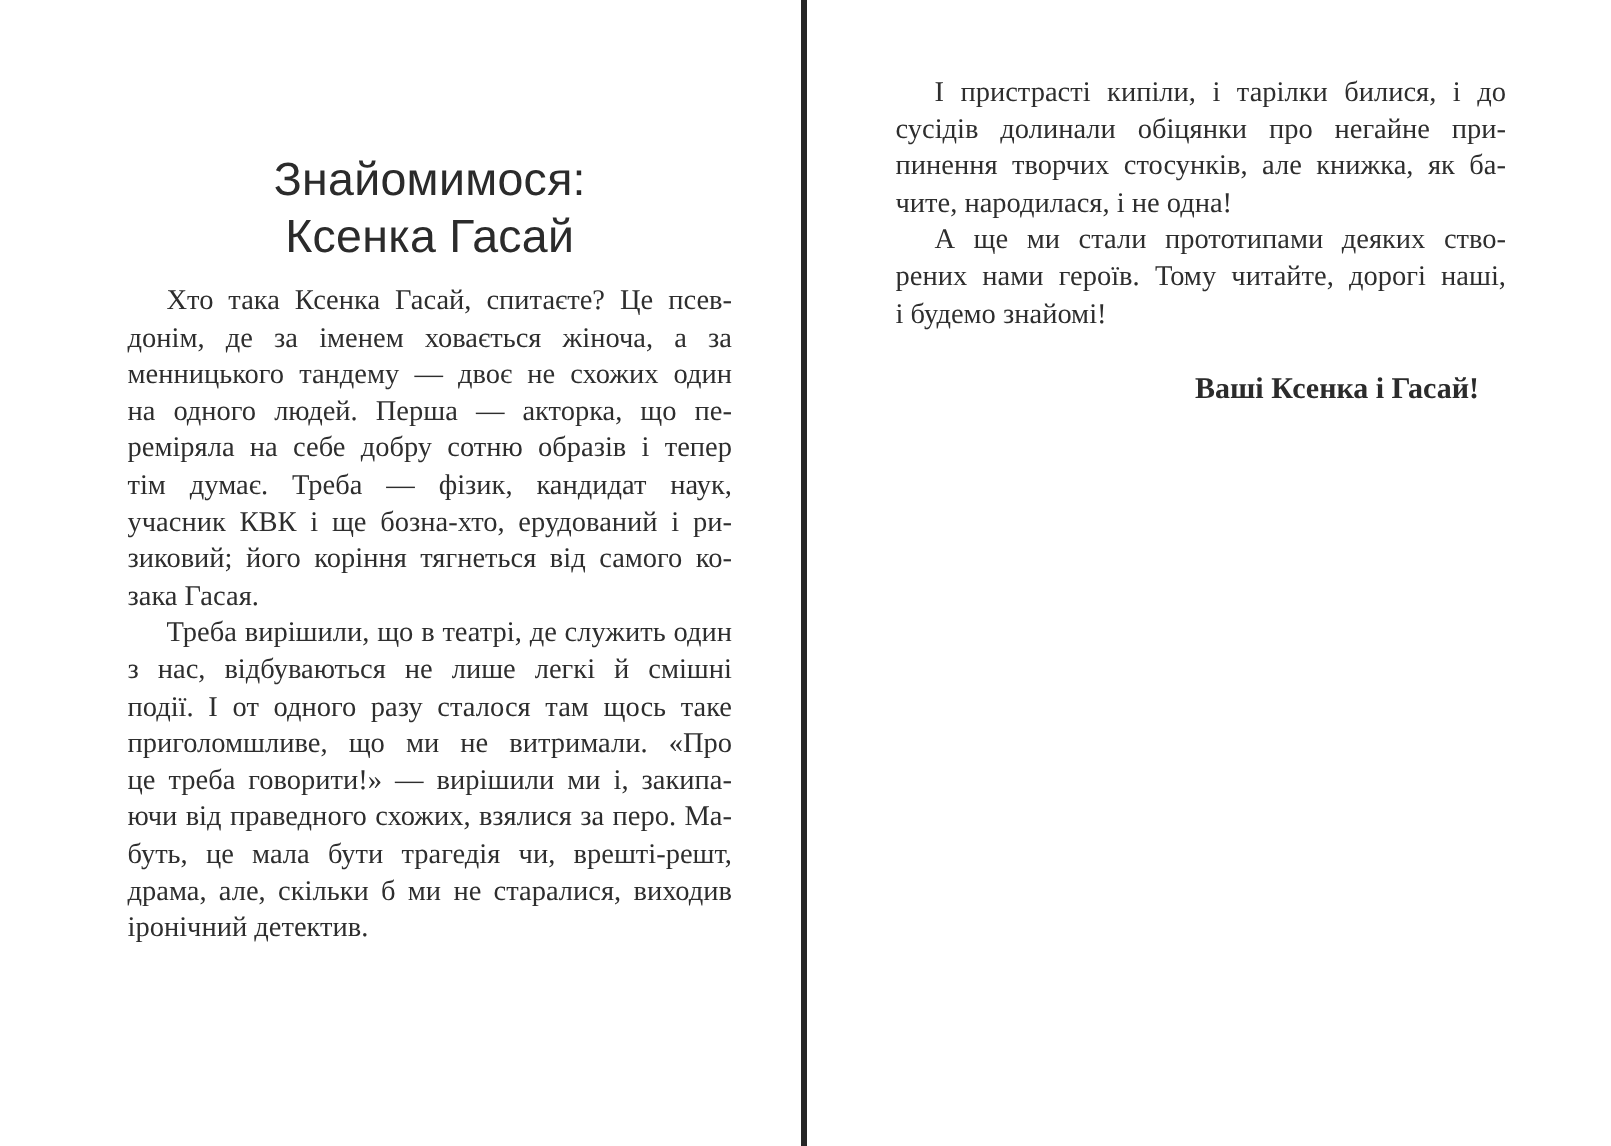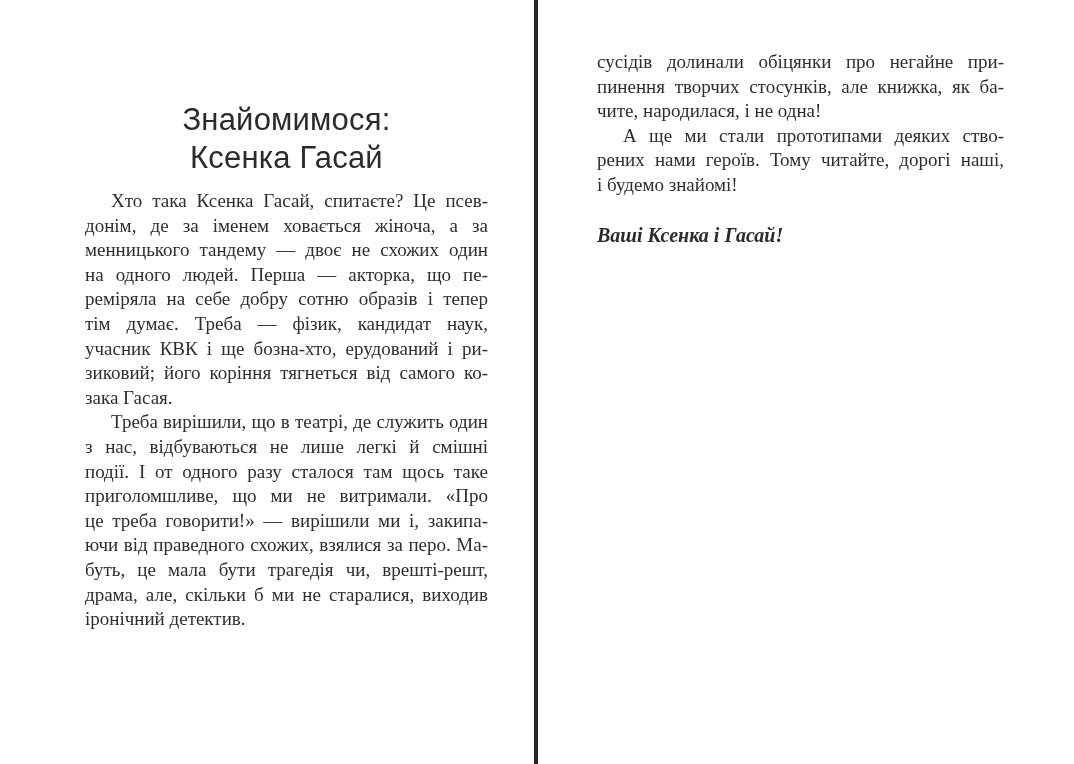--- a/index.html
+++ b/index.html
@@ -58,21 +58,21 @@
     text-align: justify;
     text-align-last: justify;
   }
   .line.last { text-align-last: left; }
   .line.first { text-indent: 26px; }
   .signature {
     margin-top: 26px;
     padding-right: 18px;
     font-size: 20px;
     font-weight: bold;
-    font-style: italic;
+    text-align: right;
     color: #2b2b2b;
   }
   .page-number {
     position: absolute;
     left: 85px;
     top: 719px;
     width: 397px;
     text-align: right;
     font-family: "Liberation Sans", sans-serif;
     font-size: 15px;
@@ -114,20 +114,21 @@
         </div>
       </div>
   </div>
 
 
   <div class="divider"></div>
 
   <div class="page page-right">
     <div class="body-text right-body">
         <div class="para">
+          <div class="line first">І пристрасті кипіли, і тарілки билися, і до</div>
           <div class="line">сусідів долинали обіцянки про негайне при-</div>
           <div class="line">пинення творчих стосунків, але книжка, як ба-</div>
           <div class="line last">чите, народилася, і не одна!</div>
         </div>
         <div class="para">
           <div class="line first">А ще ми стали прототипами деяких ство-</div>
           <div class="line">рених нами героїв. Тому читайте, дорогі наші,</div>
           <div class="line last">і будемо знайомі!</div>
         </div>
       </div>

